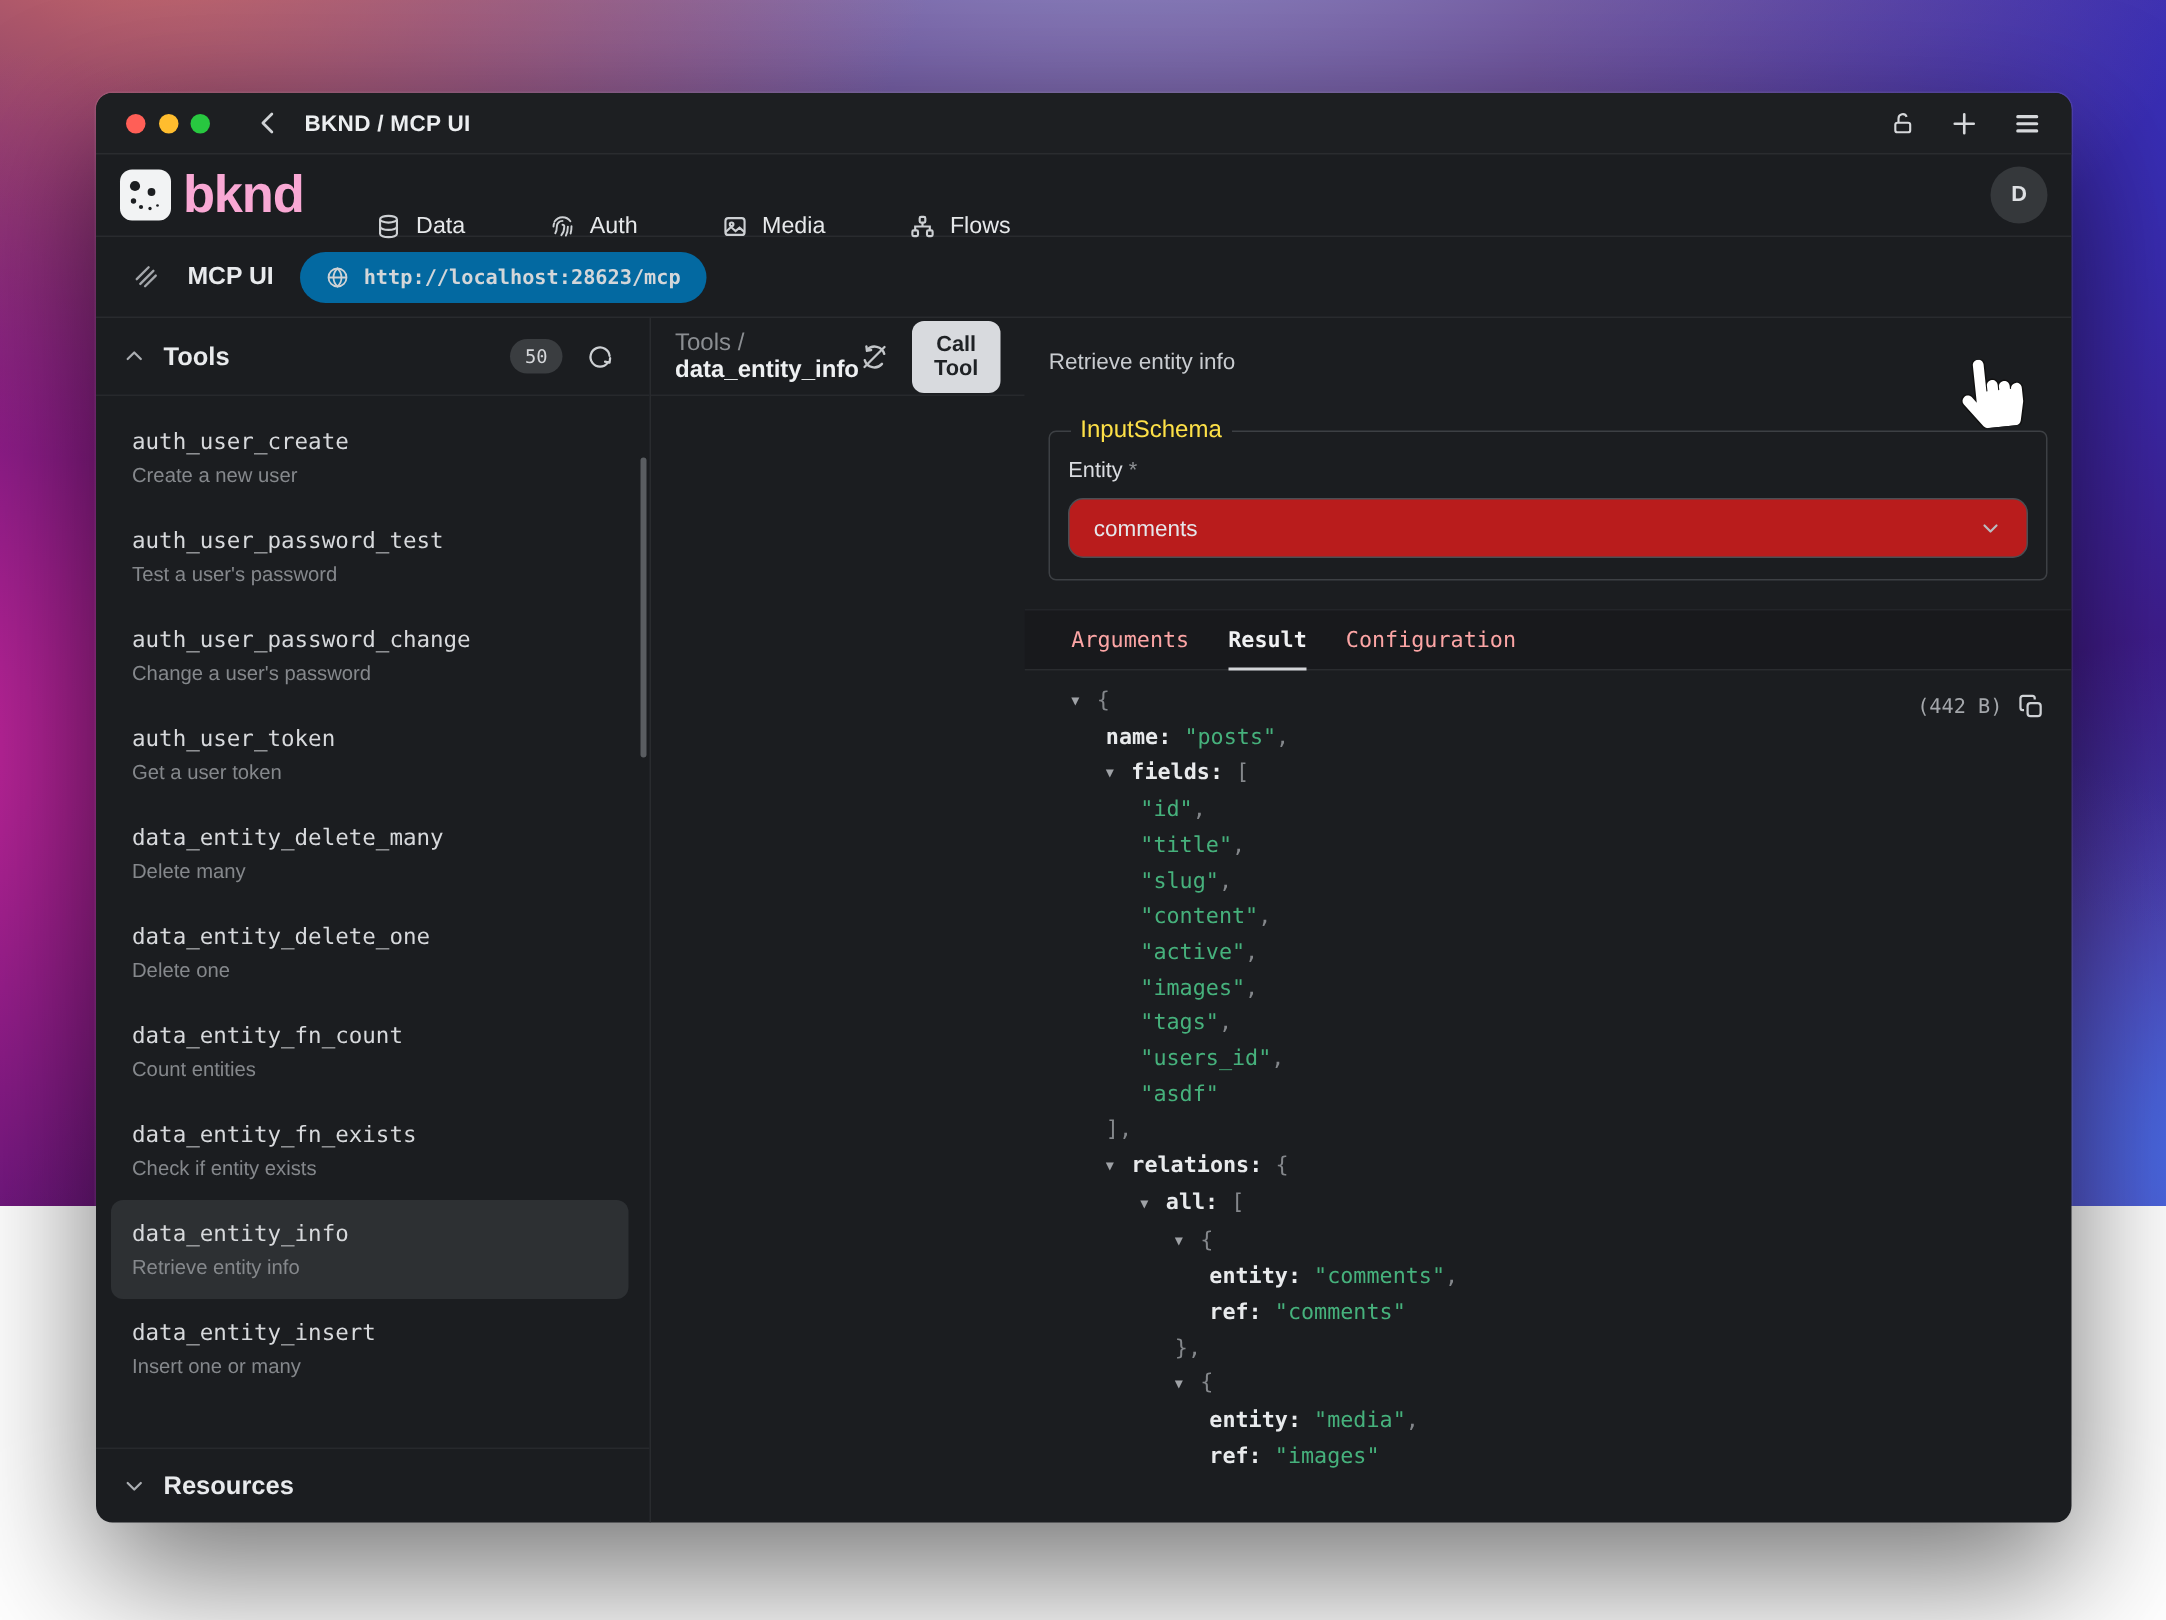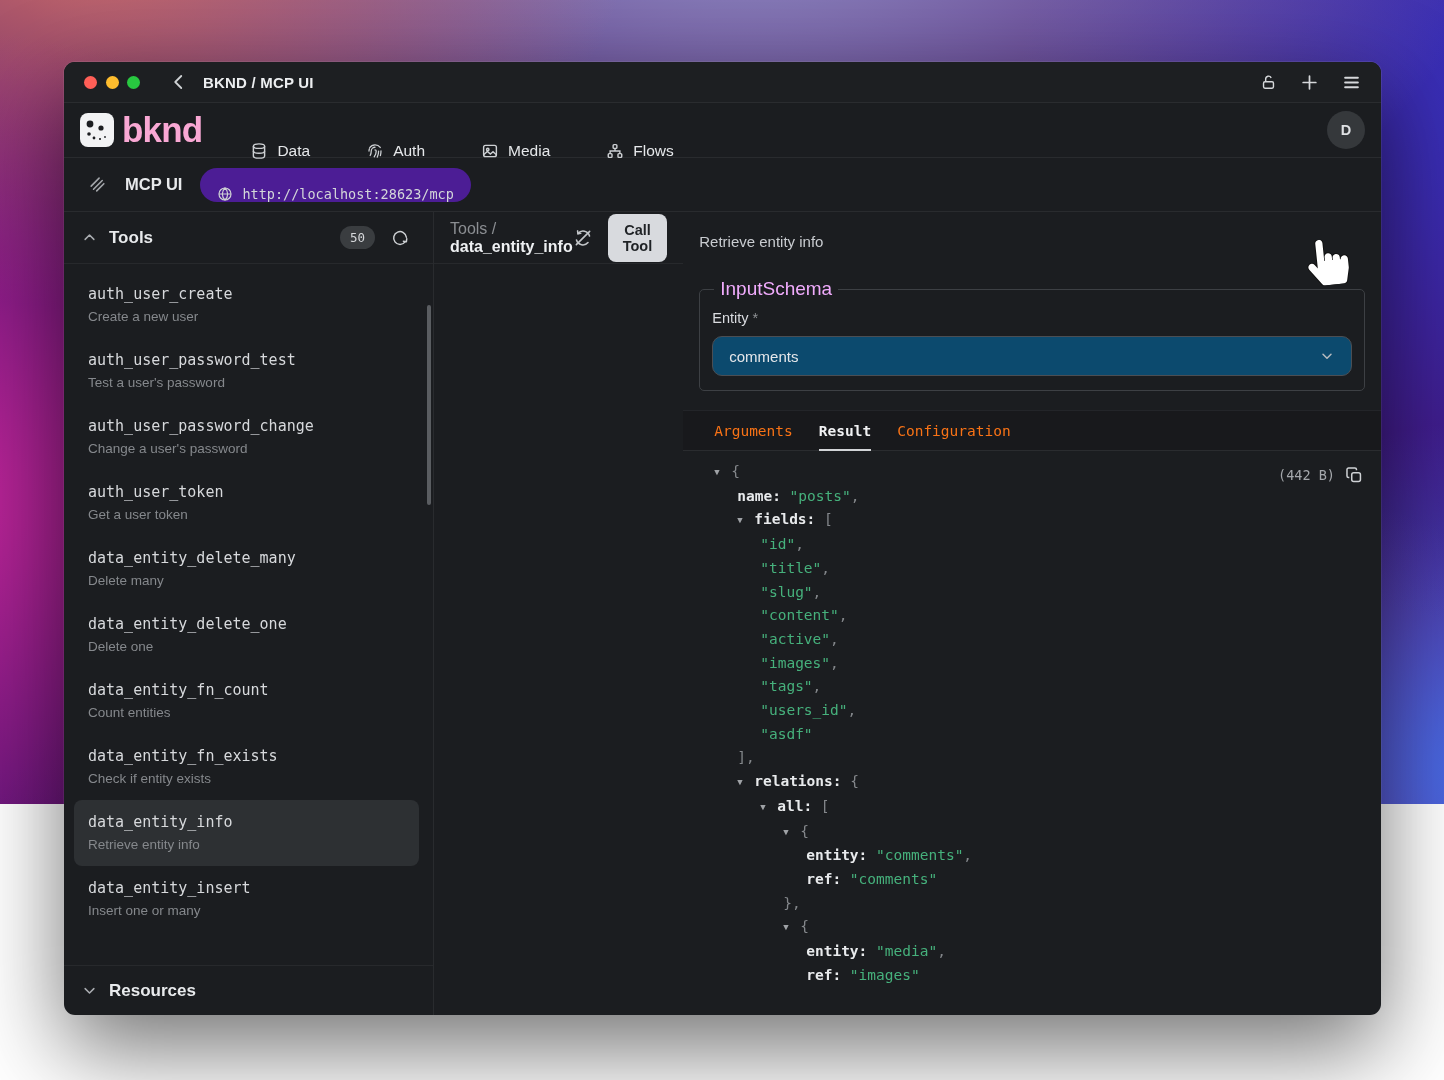--- a/index.html
+++ b/index.html
@@ -46,22 +46,22 @@
   .navitems{ display:flex; gap:56px; margin-left:48px; }
   .navitem{ display:flex; align-items:center; gap:9px; font-size:15.5px; color:#e6e8ea; cursor:default;margin-top:41px; }
   .navitem svg{ color:#cdd0d3; }
   .avatar{ margin-left:auto; width:38px; height:38px; border-radius:50%; background:#35383b;
     display:flex; align-items:center; justify-content:center; font-size:14.5px; color:#dfe1e4; font-weight:600;}
 
   
   .subheader{ height:54px; flex:0 0 54px; display:flex; align-items:center; gap:18px;
     padding:0 24px; border-bottom:1px solid #292b2e; }
   .subtitle{ font-size:16.5px; font-weight:700; }
-  .urlpill{ height:34px; border-radius:17px; background:#4c1d95; display:flex; align-items:flex-end;
-    gap:9px; padding:0 17px; }
+  .urlpill{ height:34px; border-radius:17px; background:#0369a1; display:flex; align-items:center;
+    gap:9px; padding:0 17px;font-weight:bold; }
   .urlpill .url{ font-family:"DejaVu Sans Mono", monospace; font-size:13.5px; color:#d3d6d9; }
 
   
   .bodyrow{ flex:1; display:flex; min-height:0; }
 
   .sidebar{ width:370px; flex:0 0 370px; border-right:1px solid #292b2e;
     display:flex; flex-direction:column; position:relative; }
   .side-head{ height:52px; flex:0 0 52px; display:flex; align-items:center;
     padding:0 24px 0 18px; border-bottom:1px solid #27292c; }
   .side-head .label{ margin-left:12px; font-size:17px; font-weight:700; }
@@ -88,32 +88,32 @@
   .calltool{ background:#d8dade; color:#1f2225; border:none; border-radius:8px;
     font-family:"Liberation Sans", sans-serif; font-size:14.5px; font-weight:600;
     padding:8px 15px; cursor:pointer; }
 
   .main-content{ flex:1; min-height:0; overflow:hidden; position:relative;
     display:flex; flex-direction:column; }
   .tooldesc-line{ padding:19px 16px 0; font-size:15px; color:#c9ccd0; line-height:21px; }
 
   fieldset.schema{ margin:26px 16px 0; border:1px solid #3d4044; border-radius:5px;
     padding:4px 12px 14px; }
-  fieldset.schema legend{ padding:0 6px; margin-left:2px; font-size:19px; color:#f0abfc; }
+  fieldset.schema legend{ padding:0 6px; margin-left:2px; font-size:16px; color:#fde047; }
   .fieldlabel{ margin-top:6px; font-size:14.5px; color:#dadce0; }
   .req{ color:#8e9194; margin-left:4px; }
   .select{ margin-top:10px; height:40px; border:1px solid #4b4e53; border-radius:10px;
-    background:#0c4a6e; display:flex; align-items:center; padding:0 16px; cursor:pointer; }
+    background:#b91c1c; display:flex; align-items:center; padding:0 16px; cursor:pointer; }
   .select .value{ font-size:15px; color:#e5e7ea; }
   .select svg{ margin-left:auto; color:#b9bcc0; }
 
   .tabs{ margin-top:19px; height:41px; flex:0 0 41px; background:#18191c;
     border-top:1px solid #232529; border-bottom:1px solid #2a2c2f;
     display:flex; gap:26px; padding:0 31px; }
-  .tab{ font-family:"DejaVu Sans Mono", monospace; font-size:14.5px; color:#f97316;
+  .tab{ font-family:"DejaVu Sans Mono", monospace; font-size:14.5px; color:#fca5a5;
     display:flex; align-items:center; position:relative; cursor:pointer; }
   .tab.active{ color:#f0f1f3; font-weight:700; }
   .tab.active::after{ content:""; position:absolute; left:0; right:0; bottom:-1px;
     height:2px; background:#d2d4d7; }
 
   .result{ flex:1; min-height:0; overflow:hidden; position:relative;
     padding:9px 16px 0 31px;
     font-family:"DejaVu Sans Mono", monospace; font-size:14.5px; line-height:23.7px; }
   .json-line{ white-space:pre; }
   .tri{ display:inline-block; width:17px; font-size:9px; color:#9fa2a6; vertical-align:1px; }

